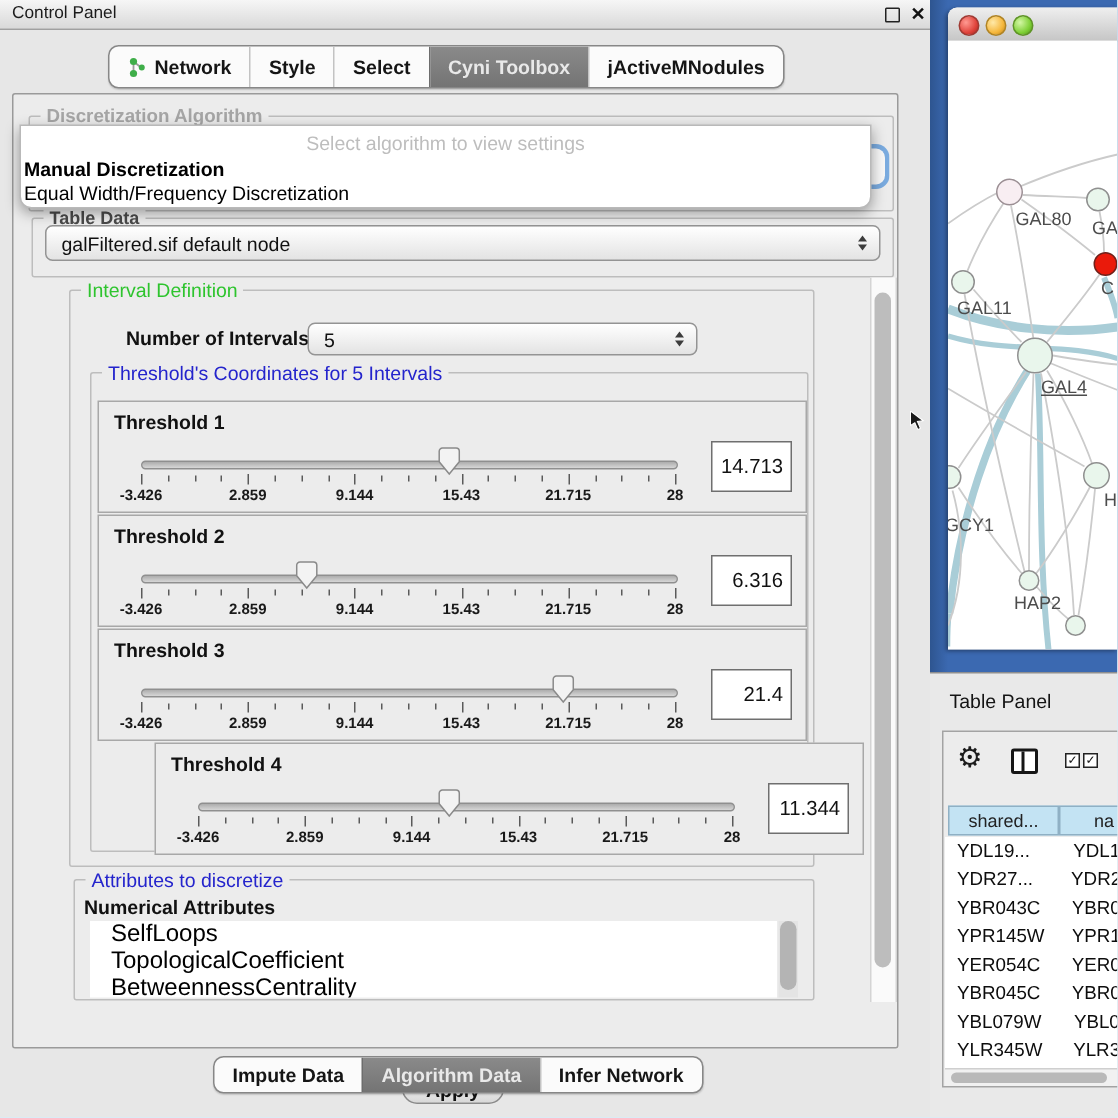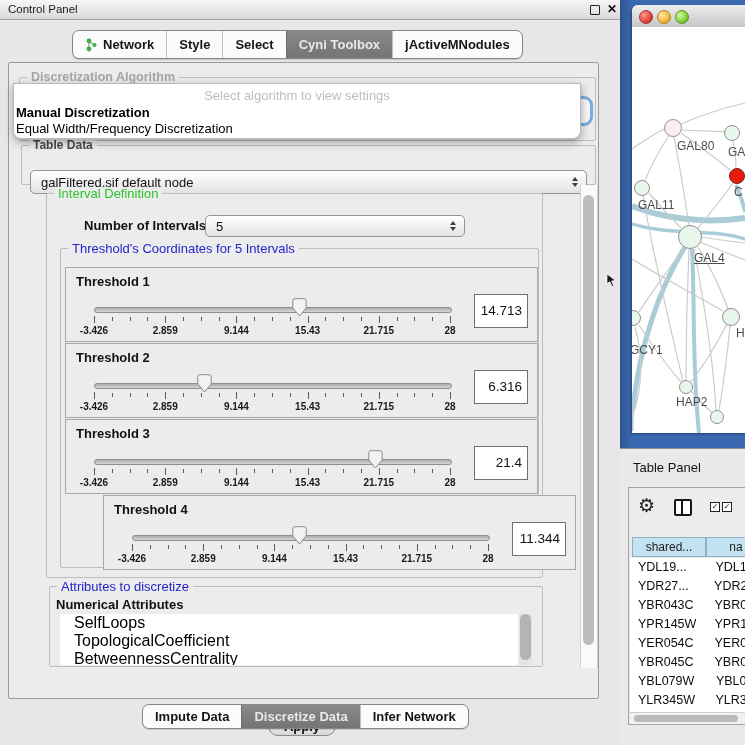--- a/index.html
+++ b/index.html
@@ -137,21 +137,21 @@
       <div class="focusring"></div>
 
       <div class="popup">
         <div class="hint">Select algorithm to view settings</div>
         <div class="op1">Manual Discretization</div>
         <div class="op2">Equal Width/Frequency Discretization</div>
       </div>
 
       <div class="group" style="left:12px;top:82px;width:573px;height:38px;">
         <span class="glabel dark">Table Data</span>
-        <div class="combo" style="left:8px;top:24px;width:557px;height:24px;">
+        <div class="combo" style="left:8px;top:4px;width:557px;height:24px;">
           <span>galFiltered.sif default node</span>
           <span class="arrows">
               <i class="up"></i>
               <i class="dn"></i>
             </span>
         </div>
       </div>
 
       <div class="viewport">
         <div class="group" style="left:33px;top:6px;width:495px;height:383px;">
@@ -330,21 +330,21 @@
       </div>
 
       <button class="applybtn">Apply</button>
     </div>
 
     <div class="tabbar bot" id="botTabs">
         <div class="tab">
           <span>Impute Data</span>
         </div>
         <div class="tab active">
-          <span>Discretize Data</span>
+          <span>Algorithm Data</span>
         </div>
         <div class="tab">
           <span>Infer Network</span>
         </div>
       </div>
   </section>
 
   <section class="blueframe">
     <div class="netwin">
       <div class="nettitle">

